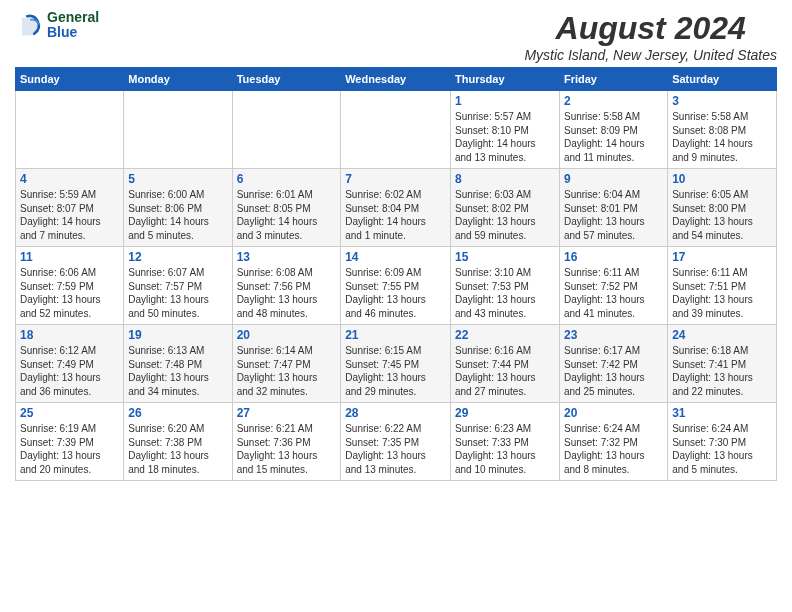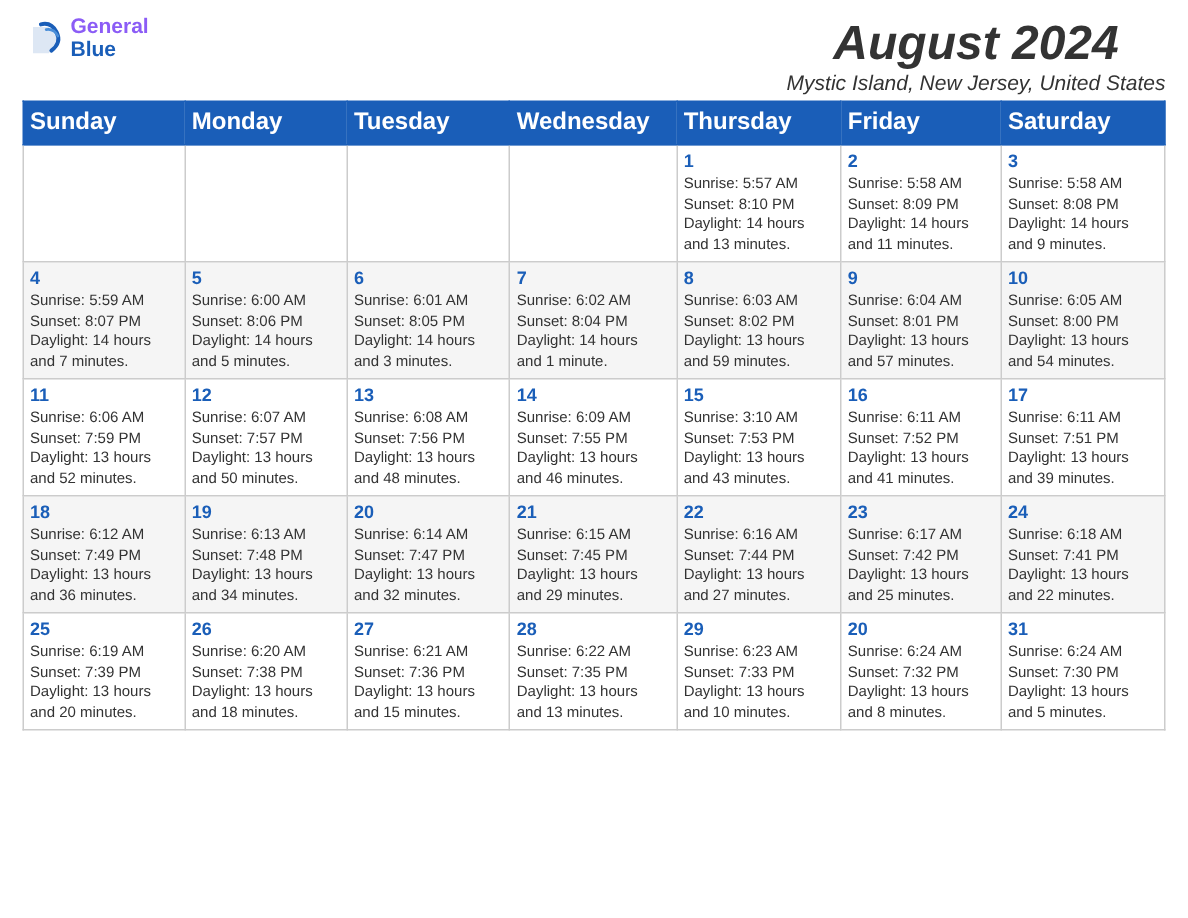--- a/index.html
+++ b/index.html
@@ -26,21 +26,21 @@
       gap: 4px;
     }
     .logo-text {
       display: flex;
       flex-direction: column;
       line-height: 1.1;
     }
     .logo-general {
       font-size: 14px;
       font-weight: bold;
-      color: #8b5cf6;
+      color: #14532d;
     }
     .logo-blue {
       font-size: 14px;
       font-weight: bold;
       color: #1a5eb8;
     }
     .logo-icon {
       width: 28px;
       height: 28px;
     }
@@ -60,21 +60,21 @@
     table {
       width: 100%;
       border-collapse: collapse;
       font-size: 10.5px;
     }
     thead th {
       background-color: #1a5eb8;
       color: #fff;
       padding: 5px 4px;
       text-align: left;
-      font-size: 16px;
+      font-size: 11px;
       font-weight: bold;
       border: 1px solid #1a5eb8;
     }
     tbody td {
       border: 1px solid #ccc;
       padding: 3px 4px;
       vertical-align: top;
       width: 113px;
       height: 78px;
       background: #fff;

